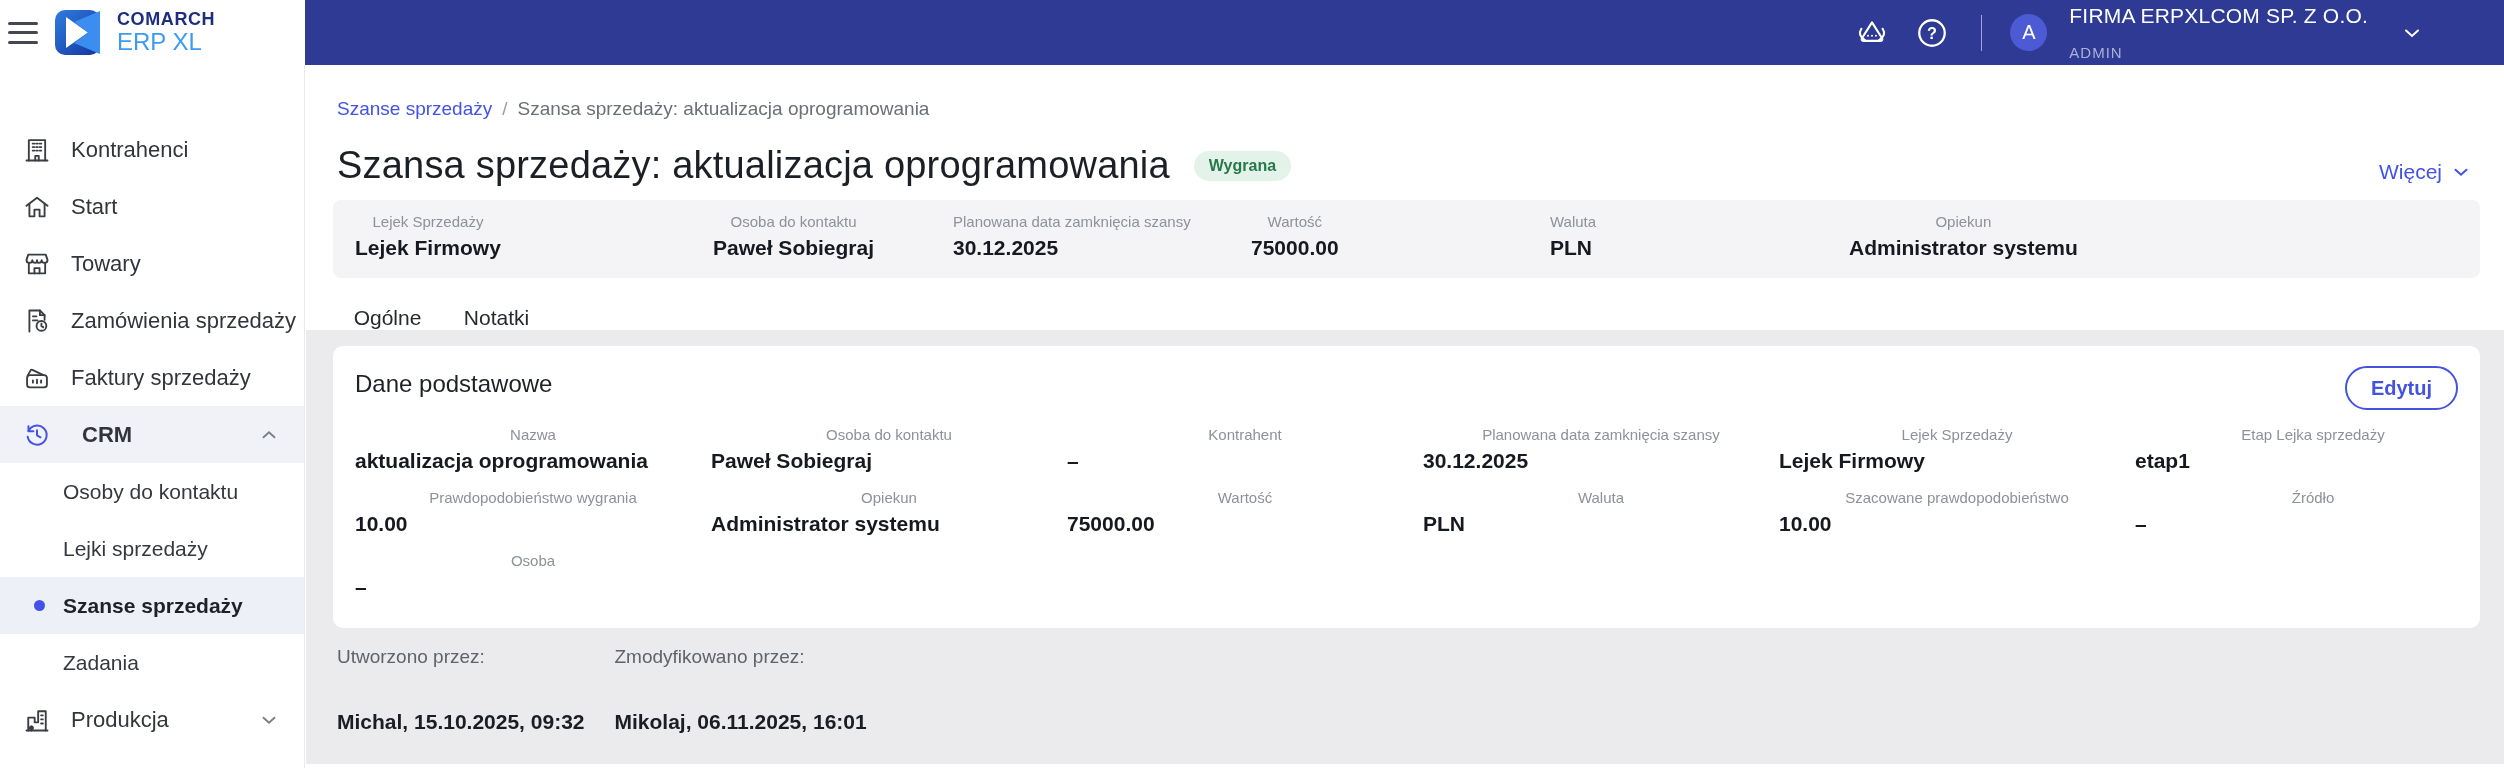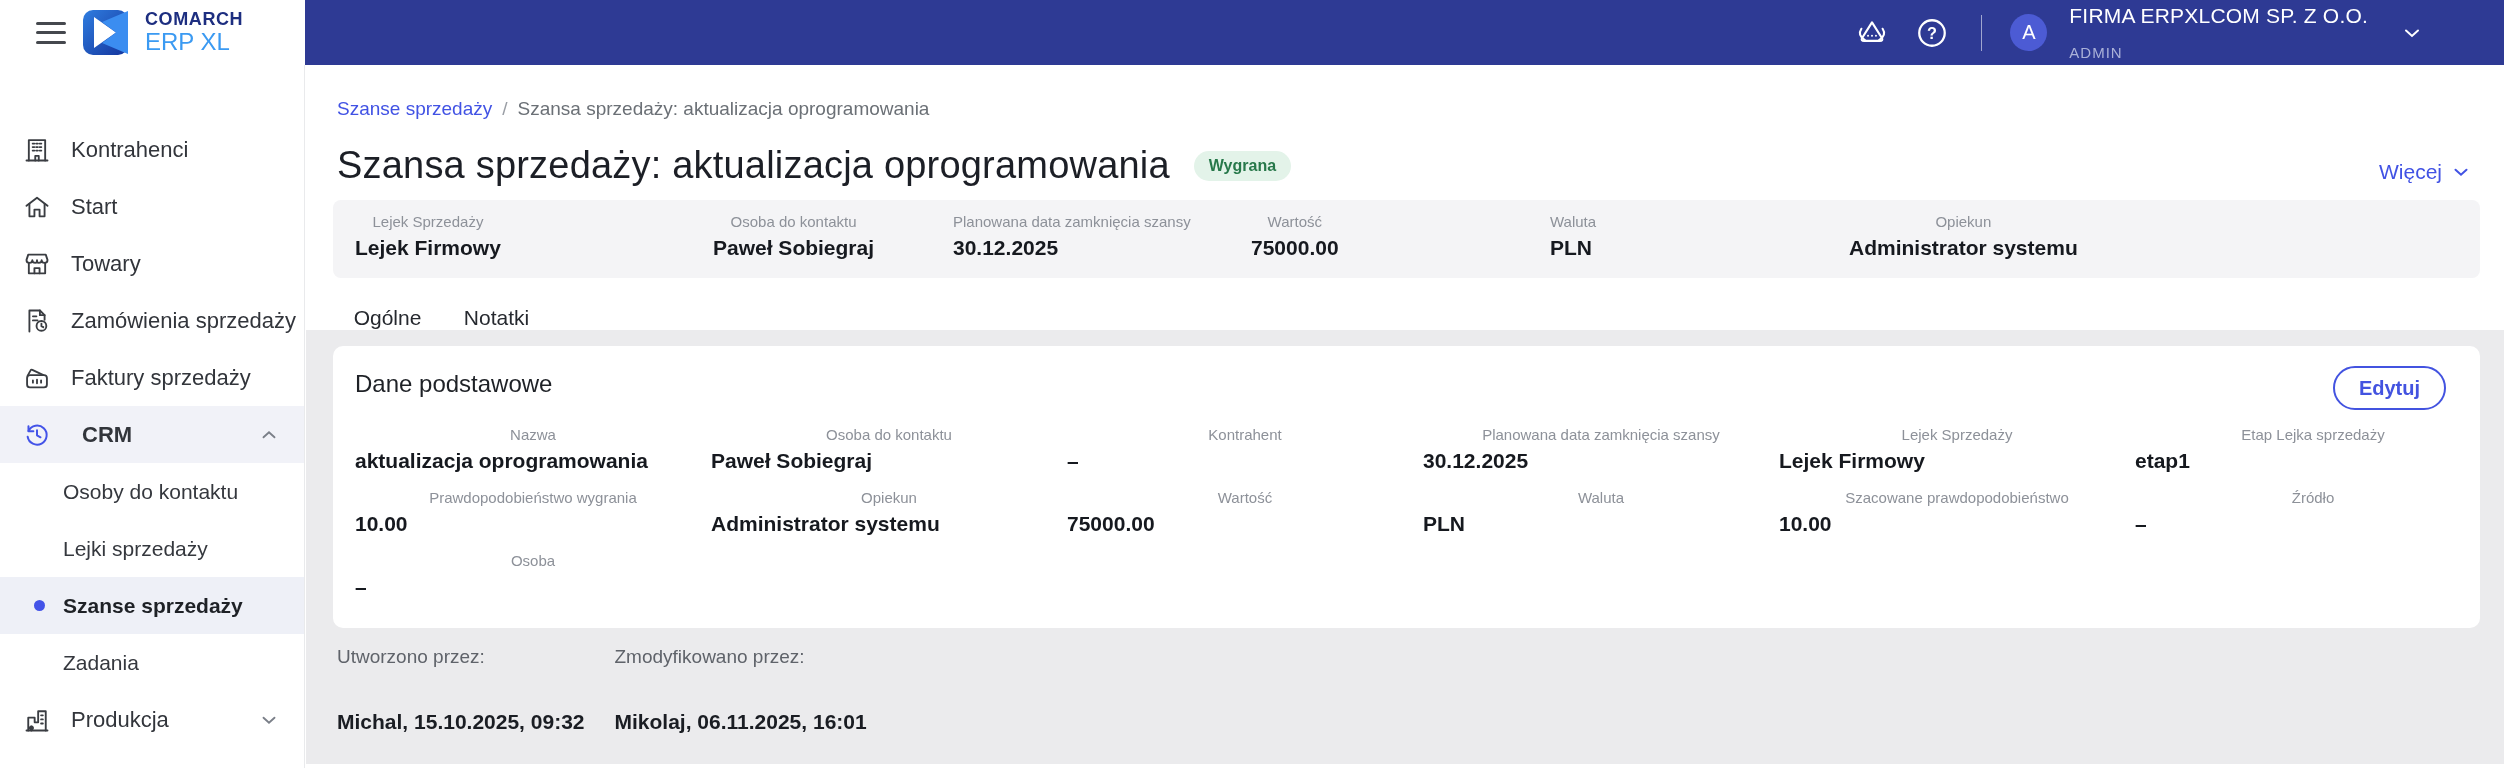--- a/index.html
+++ b/index.html
@@ -1,20 +1,20 @@
 <!DOCTYPE html>
 <html><head>
 <meta charset="utf-8">
 <style>
   * { margin:0; padding:0; box-sizing:border-box; }
   html,body { width:2504px; height:768px; }
   body { font-family:"Liberation Sans", sans-serif; background:#ffffff; overflow:hidden; position:relative; color:#1c1f26; }
 
   
-  .topbar-left { position:absolute; left:0; top:0; width:304px; height:65px; background:#fff; display:flex; align-items:center; gap:16px; padding-left:36px; z-index:3; }
+  .topbar-left { position:absolute; left:0; top:0; width:304px; height:65px; background:#fff; display:flex; align-items:center; gap:16px; padding-left:8px; z-index:3; }
   .hamburger { width:30px; height:22px; display:flex; flex-direction:column; justify-content:space-between; cursor:pointer; }
   .hamburger span { display:block; height:3px; background:#45484e; border-radius:2px; }
   .logo-mark { width:47px; height:47px; flex:0 0 auto; }
   .brand-text { display:flex; flex-direction:column; line-height:1.05; }
   .brand-line1 { font-size:18px; font-weight:800; letter-spacing:0.6px; color:#1d2e80; }
   .brand-line2 { font-size:24px; font-weight:500; color:#3b9af2; }
 
   .topbar-right { position:absolute; left:305px; top:0; width:2199px; height:65px; background:#2e3a94; display:flex; align-items:center; justify-content:flex-end; padding-right:80px; gap:18px; z-index:3; }
   .iconbtn { width:42px; height:42px; display:flex; align-items:center; justify-content:center; border-radius:50%; cursor:pointer; }
   .tb-divider { width:1px; height:36px; background:rgba(255,255,255,0.55); margin:0 10px; }
@@ -54,21 +54,21 @@
   .f-label { font-size:15px; color:#8d9199;text-align:center; }
   .f-value { font-size:21px; font-weight:700; color:#16191f; }
 
   .tabs { position:absolute; left:27px; top:236px; display:flex; }
   .tab { width:109px; height:37px; display:flex; align-items:center; justify-content:center; font-size:21px; font-weight:500; color:#26292f; cursor:pointer; border-bottom:4px solid #e9eaec; }
   .tab.active { border-bottom-color:#4353dd; }
 
   .graypanel { position:absolute; left:0; top:265px; width:2198px; height:434px; background:#ebebed; }
 
   .card { position:absolute; left:27px; top:16px; width:2147px; height:282px; background:#fff; border-radius:10px; }
-  .card-head { display:flex; align-items:flex-start; justify-content:space-between; padding:24px 34px 0 22px; }
+  .card-head { display:flex; align-items:flex-start; justify-content:space-between; padding:24px 22px 0 22px; }
   .card-title { font-size:24px; font-weight:500; color:#1e2126; }
   .edit-btn { min-width:92px; height:44px; padding:0 24px; border:2px solid #4353e0; border-radius:24px; background:#fff; color:#4353e0; font-size:20px; font-weight:700; font-family:"Liberation Sans", sans-serif; cursor:pointer; margin-top:-4px; }
   .fgrid { position:absolute; left:22px; top:80px; display:grid; grid-template-columns:repeat(6, 356px); row-gap:16px; }
   .fcell { display:flex; flex-direction:column; gap:6px; white-space:nowrap; }
 
   .audit { position:absolute; left:31px; top:316px; display:flex; gap:30px; }
   .audit .blk { display:flex; flex-direction:column; gap:6px; }
   .a-label { font-size:19px; color:#5f636a; }
   .a-value { font-size:21px; font-weight:700; color:#1a1d23;margin-top:36px; }
 </style>

